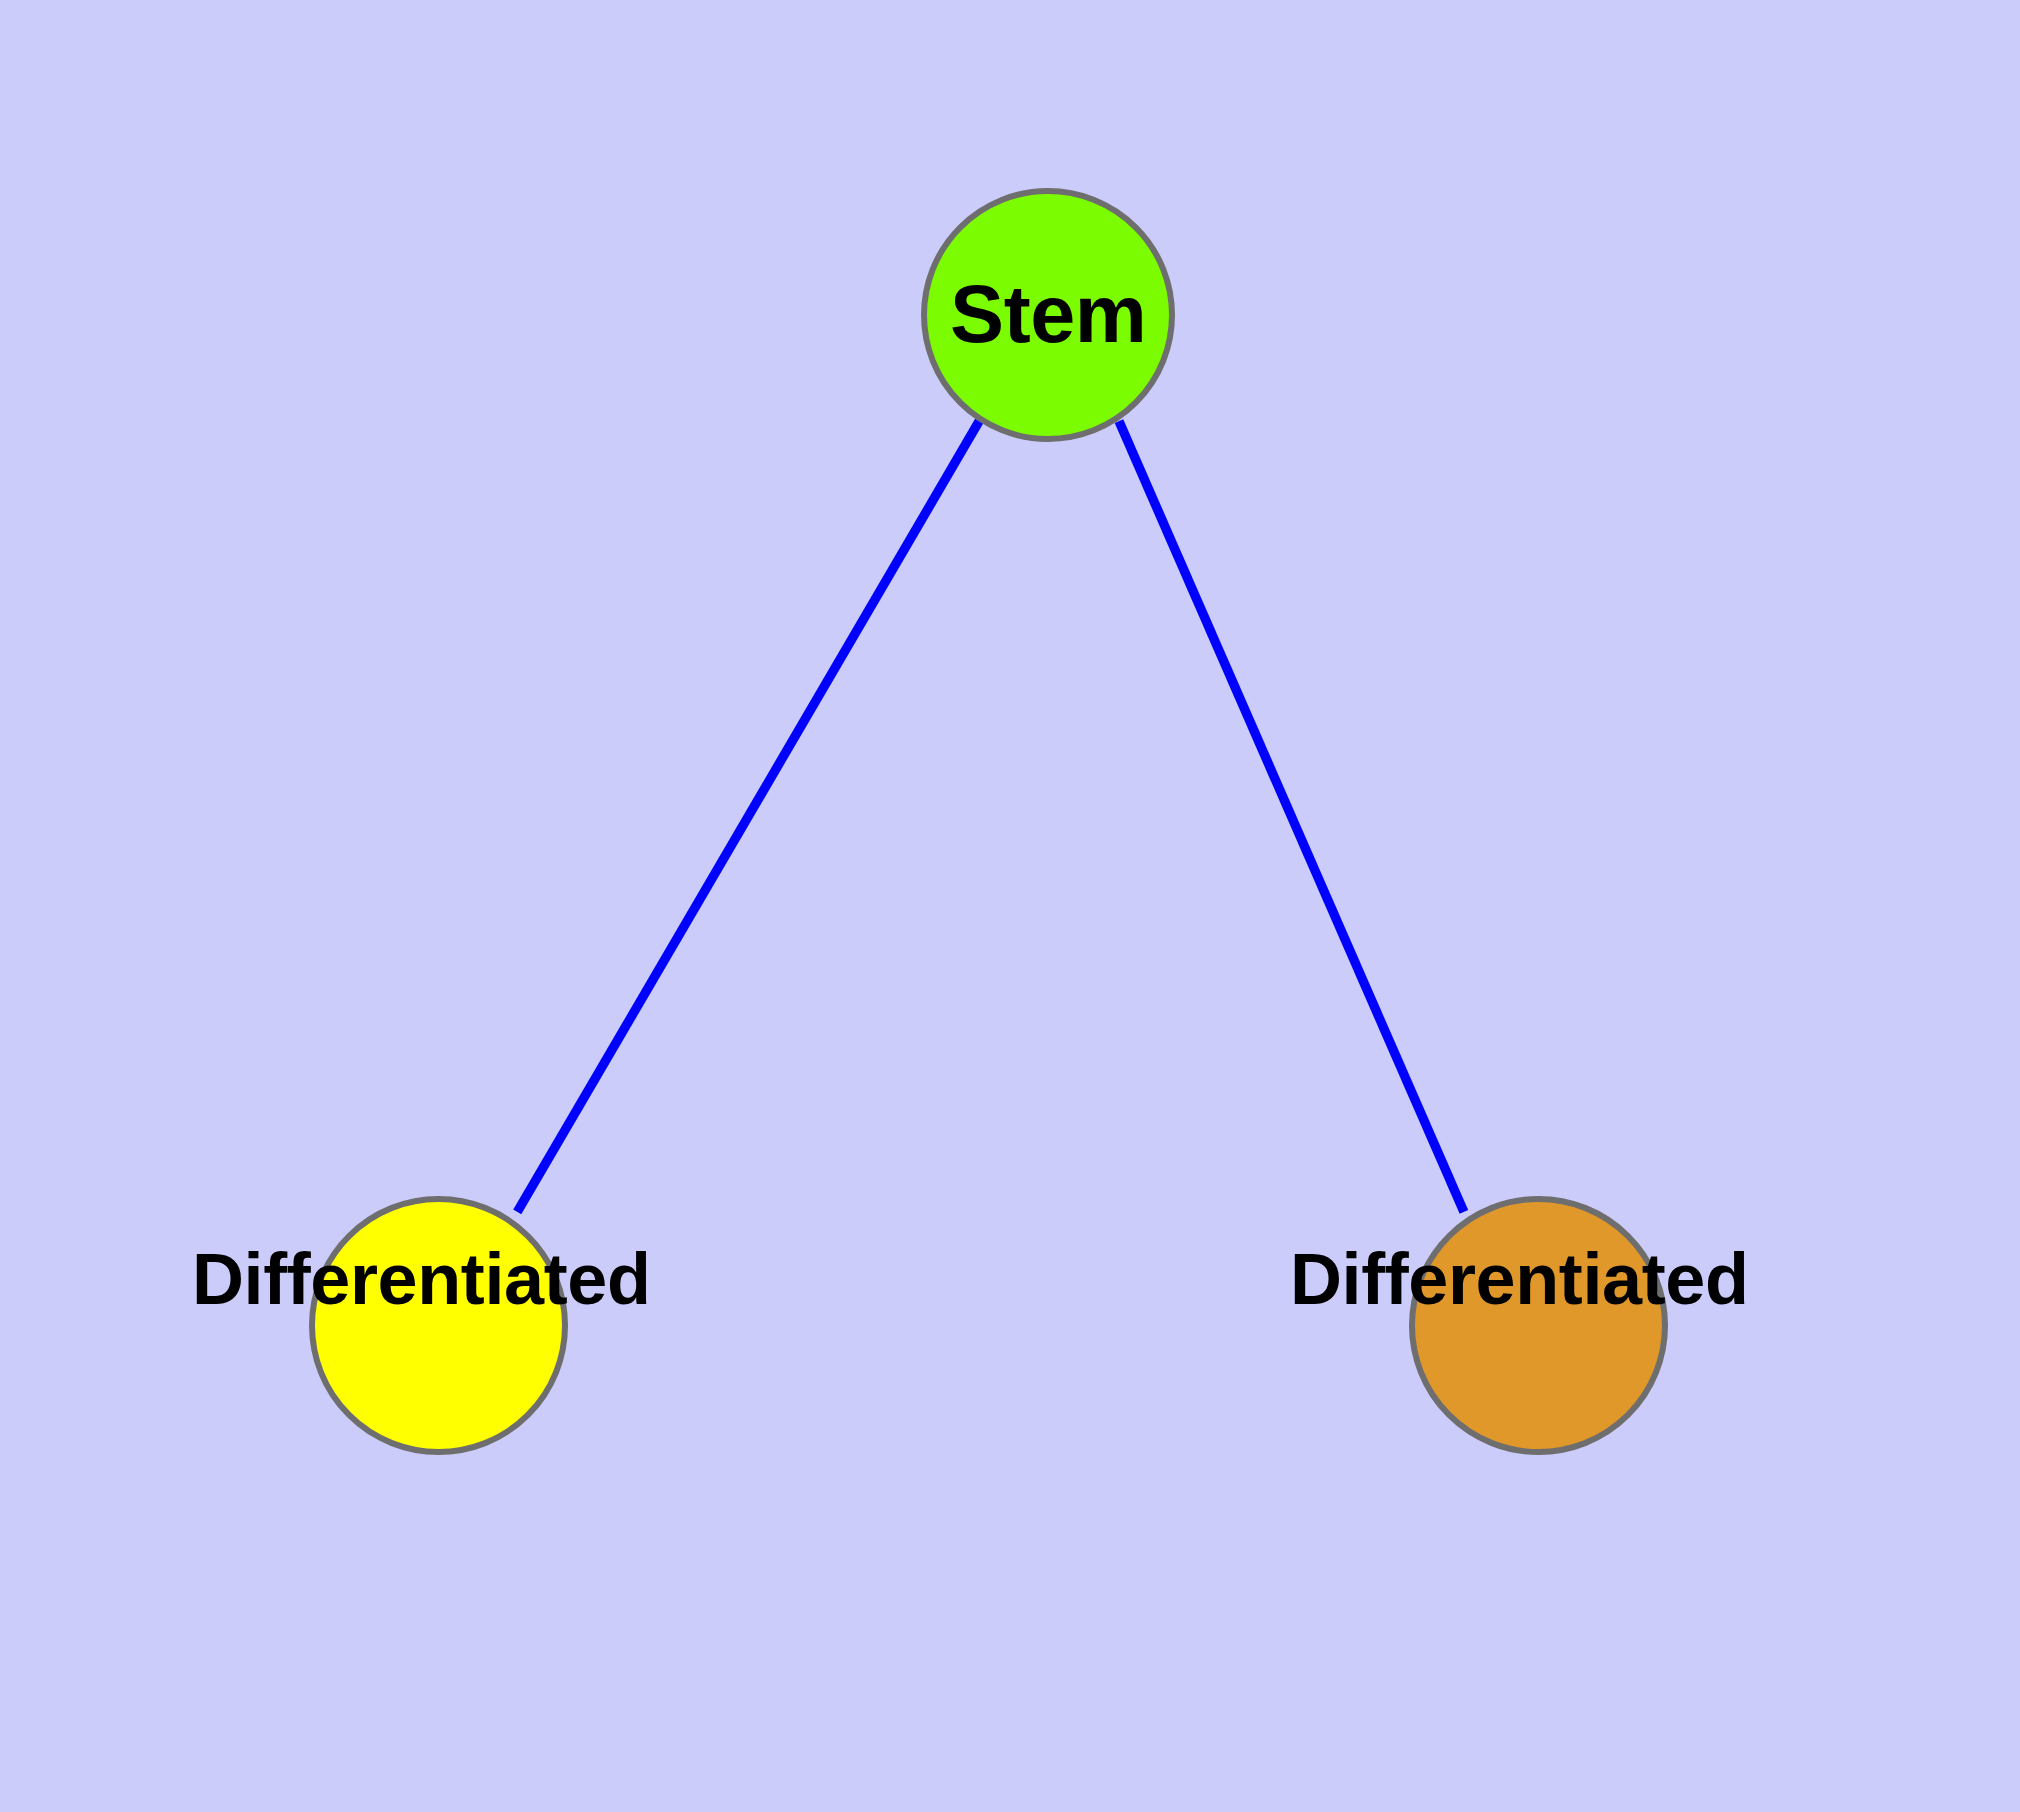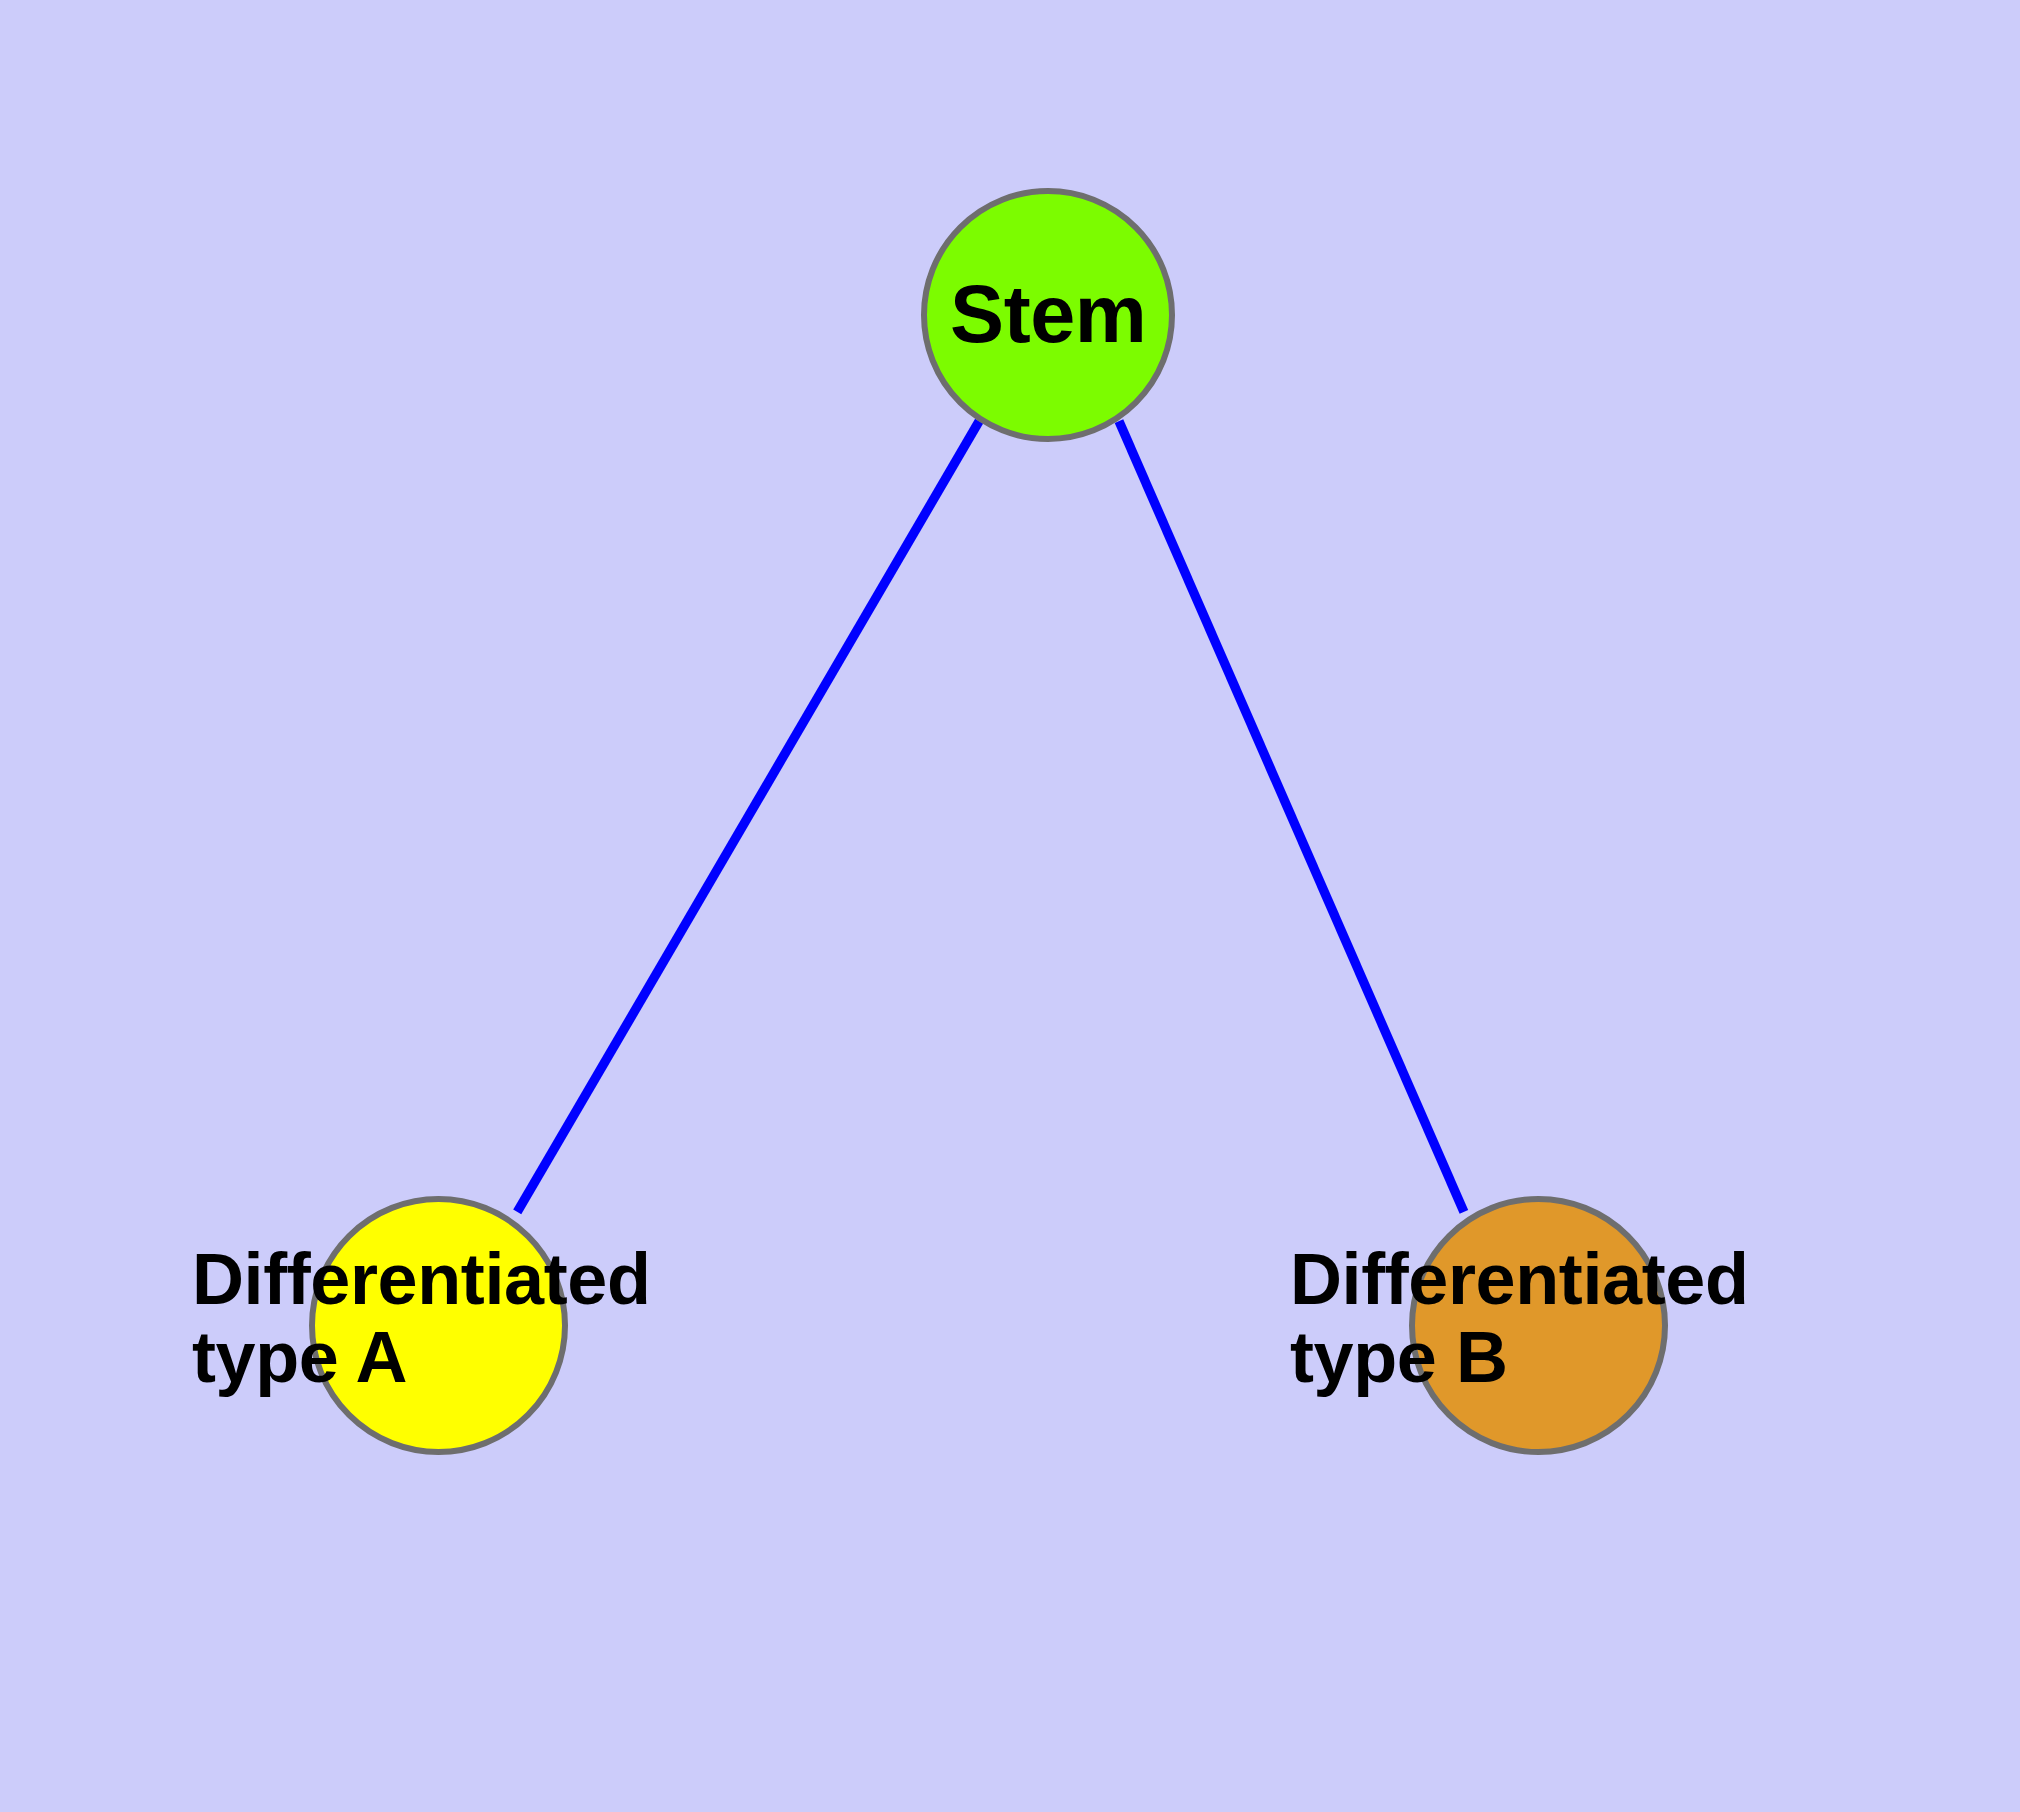--- a/index.html
+++ b/index.html
@@ -59,18 +59,18 @@
       </g>
   </svg>
 
   <div id="node-layer">
       <div class="node" style="left: 921px; top: 188px; width: 254px; height: 254px; background: rgb(124, 252, 0); border-color: rgb(110, 110, 110); border-width: 6px;"></div>
       <div class="node" style="left: 309px; top: 1196px; width: 259px; height: 259px; background: rgb(255, 255, 0); border-color: rgb(110, 110, 110); border-width: 6px;"></div>
       <div class="node" style="left: 1409px; top: 1196px; width: 259px; height: 259px; background: rgb(224, 152, 42); border-color: rgb(110, 110, 110); border-width: 6px;"></div>
     </div>
   <div id="label-layer">
       <div class="node-label label-stem" style="color: rgb(0, 0, 0); left: 950px; top: 271px;"><div>Stem</div></div>
-      <div class="node-label label-leaf" style="color: rgb(0, 0, 0); left: 162px; top: 1241px;"><div>Differentiated</div><div>type A</div></div>
-      <div class="node-label label-leaf" style="color: rgb(0, 0, 0); left: 1260px; top: 1241px;"><div>Differentiated</div><div>type B</div></div>
+      <div class="node-label label-leaf" style="color: rgb(0, 0, 0); left: 162px; top: 1241px;"><div>Differentiated</div></div>
+      <div class="node-label label-leaf" style="color: rgb(0, 0, 0); left: 1260px; top: 1241px;"><div>Differentiated</div></div>
     </div>
 
 </div>
 
 
 </body></html>

